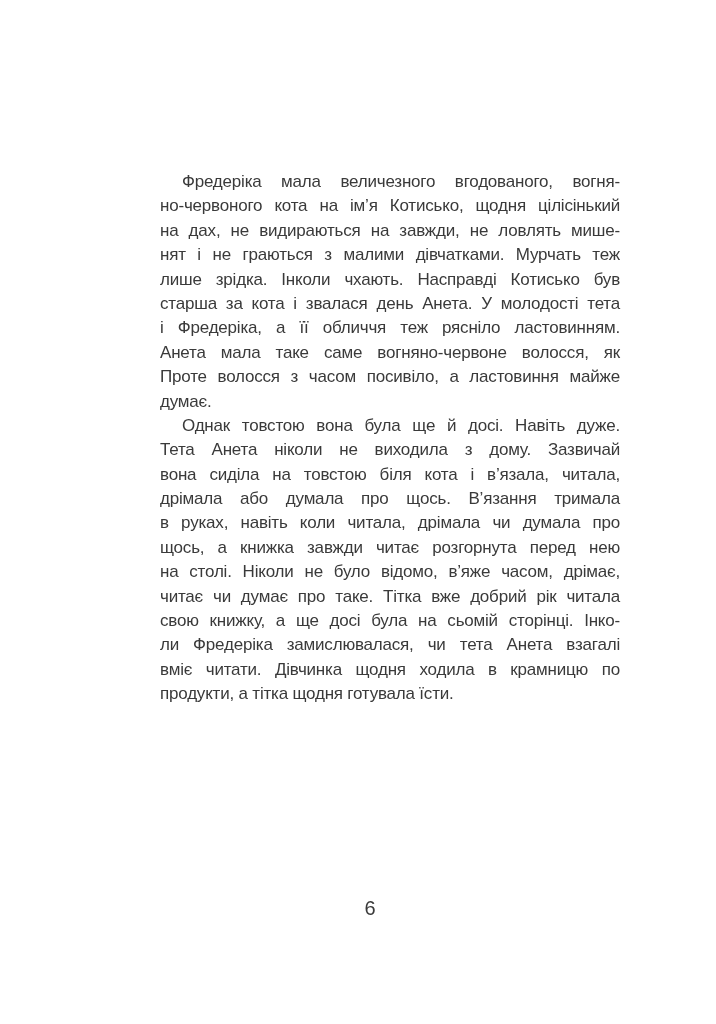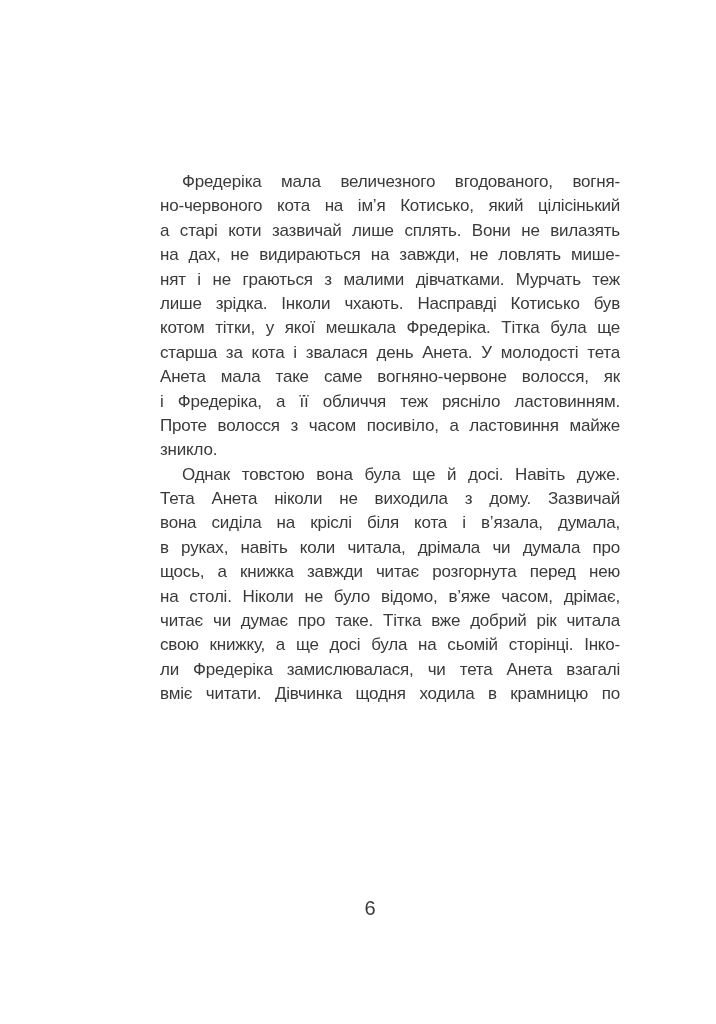--- a/index.html
+++ b/index.html
@@ -48,39 +48,39 @@
     color:var(--text);
   }
 </style>
 </head>
 <body>
 
 <div class="book-page">
   <main class="text-block">
       <div class="paragraph">
         <div class="line indent">Фредеріка мала величезного вгодованого, вогня-</div>
-        <div class="line">но-червоного кота на ім’я Котисько, який цілісінький</div>
-        <div class="line">а старі коти зазвичай лише сплять. Вони не вилазять</div>
+        <div class="line">но-червоного кота на ім’я Котисько, щодня цілісінький</div>
         <div class="line">на дах, не видираються на завжди, не ловлять мише-</div>
         <div class="line">нят і не граються з малими дівчатками. Мурчать теж</div>
         <div class="line">лише зрідка. Інколи чхають. Насправді Котисько був</div>
-        <div class="line">котом тітки, у якої мешкала Фредеріка. Тітка була ще</div>
         <div class="line">старша за кота і звалася день Анета. У молодості тета</div>
+        <div class="line">і Фредеріка, а її обличчя теж рясніло ластовинням.</div>
         <div class="line">Анета мала таке саме вогняно-червоне волосся, як</div>
-        <div class="line">і Фредеріка, а її обличчя теж рясніло ластовинням.</div>
         <div class="line">Проте волосся з часом посивіло, а ластовиння майже</div>
-        <div class="line last">зникло.</div>
+        <div class="line last">думає.</div>
       </div>
       <div class="paragraph">
         <div class="line indent">Однак товстою вона була ще й досі. Навіть дуже.</div>
         <div class="line">Тета Анета ніколи не виходила з дому. Зазвичай</div>
-        <div class="line">вона сиділа на кріслі біля кота і в’язала, думала,</div>
+        <div class="line">вона сиділа на товстою біля кота і в’язала, читала,</div>
+        <div class="line">дрімала або думала про щось. В’язання тримала</div>
         <div class="line">в руках, навіть коли читала, дрімала чи думала про</div>
         <div class="line">щось, а книжка завжди читає розгорнута перед нею</div>
         <div class="line">на столі. Ніколи не було відомо, в’яже часом, дрімає,</div>
         <div class="line">читає чи думає про таке. Тітка вже добрий рік читала</div>
         <div class="line">свою книжку, а ще досі була на сьомій сторінці. Інко-</div>
         <div class="line">ли Фредеріка замислювалася, чи тета Анета взагалі</div>
         <div class="line">вміє читати. Дівчинка щодня ходила в крамницю по</div>
+        <div class="line last">продукти, а тітка щодня готувала їсти.</div>
       </div>
     </main>
   <div class="page-number">6</div>
 </div>
 
 </body></html>

